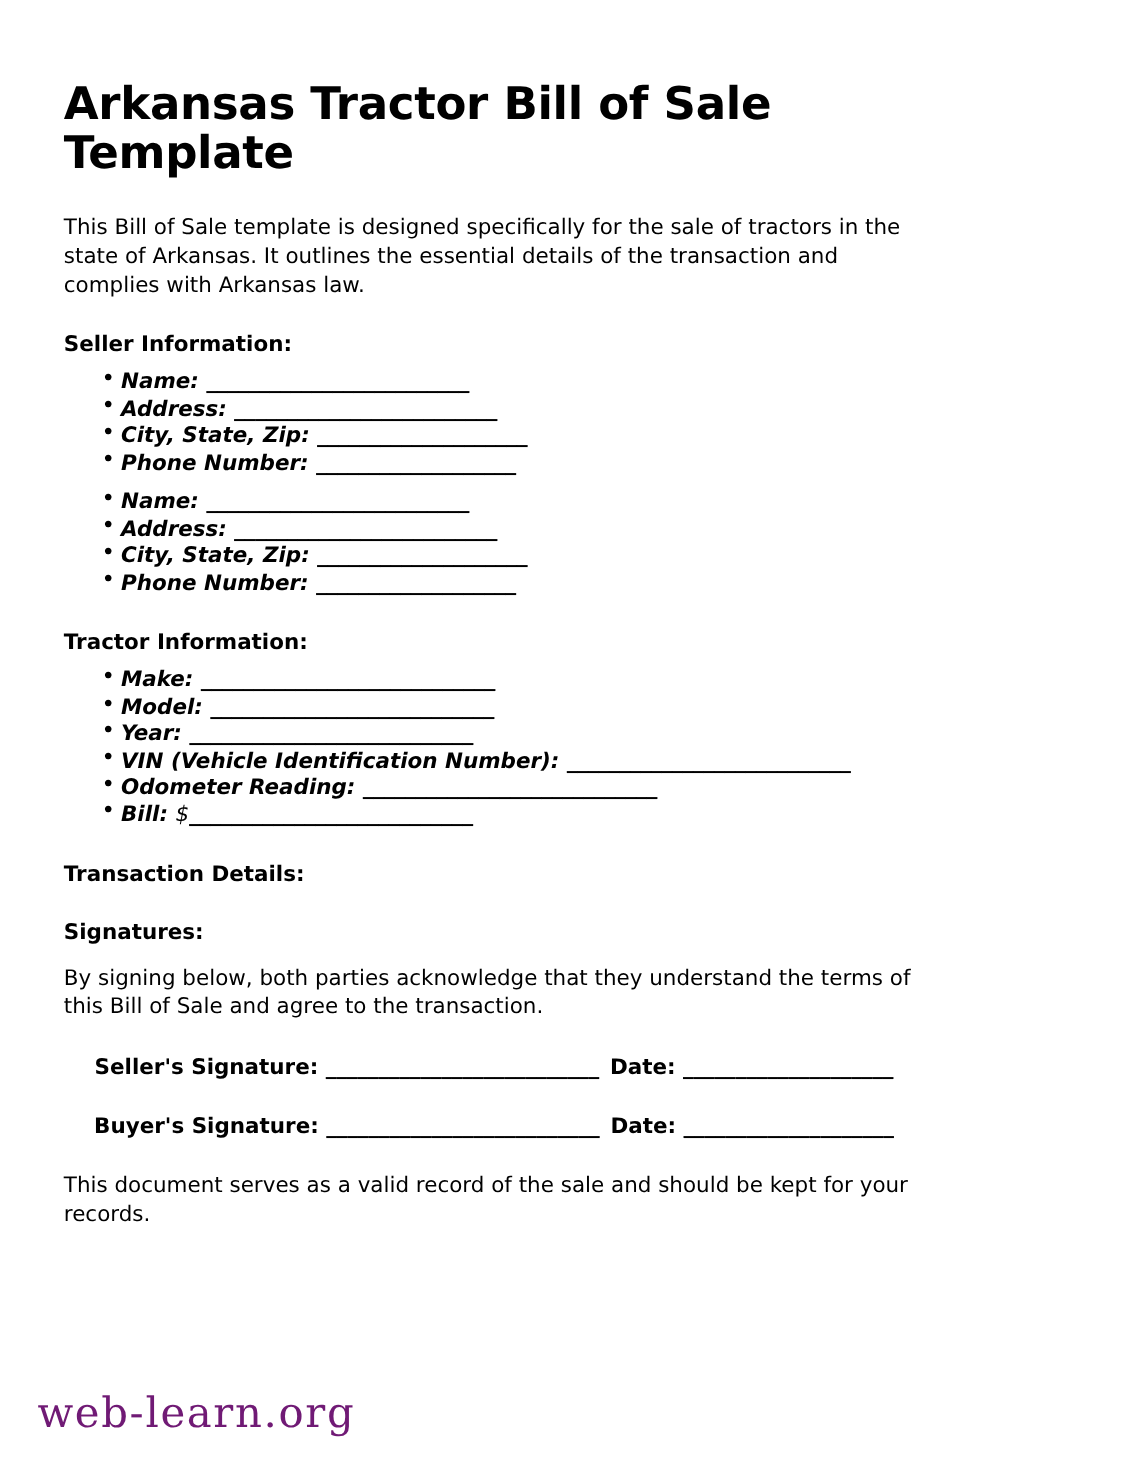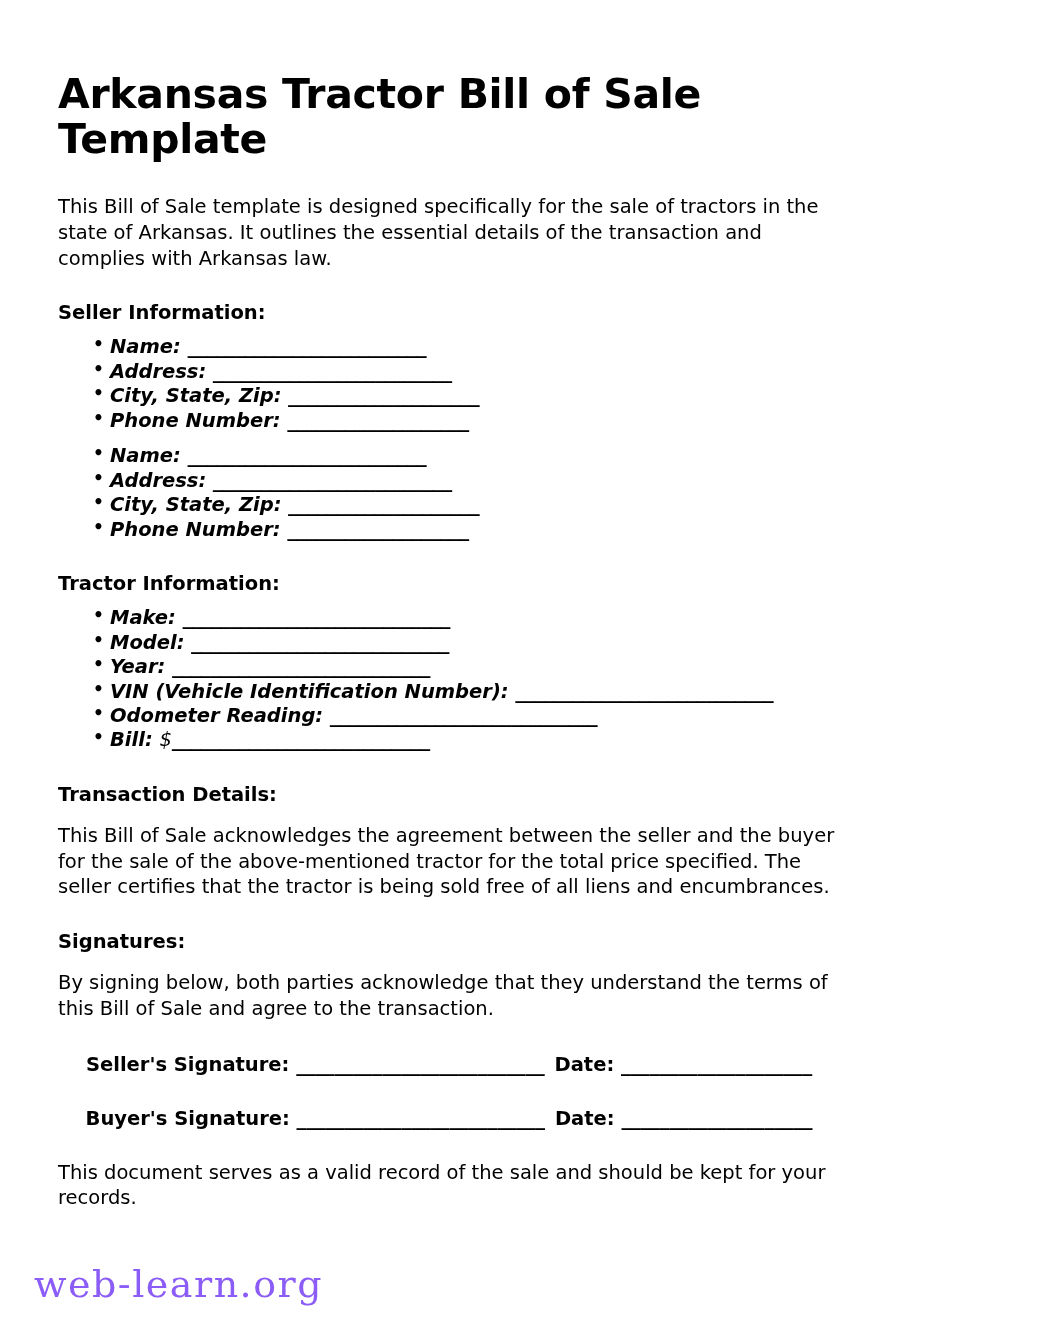--- a/index.html
+++ b/index.html
@@ -91,21 +91,21 @@
     line-height: 1.32;
     margin: 30px 0 0 0;
   }
   .watermark {
     position: absolute;
     left: 34px;
     top: 1262px;
     font-family: "DejaVu Serif", serif;
     font-size: 38px;
     letter-spacing: 1.5px;
-    color: #8b5cf6;
+    color: #701a75;
     white-space: nowrap;
   }
 </style>
 </head>
 <body>
 
 <div class="page">
 
   <h1 class="doc-title">Arkansas Tractor Bill of Sale Template</h1>
 
@@ -130,21 +130,20 @@
   <ul class="field-list">
     <li><span>Make:</span> <span class="blank">____________________________</span></li>
     <li><span>Model:</span> <span class="blank">___________________________</span></li>
     <li><span>Year:</span> <span class="blank">___________________________</span></li>
     <li><span>VIN (Vehicle Identification Number):</span> <span class="blank">___________________________</span></li>
     <li><span>Odometer Reading:</span> <span class="blank">____________________________</span></li>
     <li><span>Bill:</span> <span class="money">$</span><span class="blank">___________________________</span></li>
   </ul>
 
   <h2 class="section-heading">Transaction Details:</h2>
-  <p class="body-para">This Bill of Sale acknowledges the agreement between the seller and the buyer for the sale of the above-mentioned tractor for the total price specified. The seller certifies that the tractor is being sold free of all liens and encumbrances.</p>
 
   <h2 class="section-heading">Signatures:</h2>
   <p class="body-para">By signing below, both parties acknowledge that they understand the terms of this Bill of Sale and agree to the transaction.</p>
 
   <div class="sig-row">
     <span>Seller's Signature:</span>
     <span class="blank">__________________________</span><span class="gap"></span><span>Date:</span>
     <span class="blank">____________________</span>
   </div>
 

